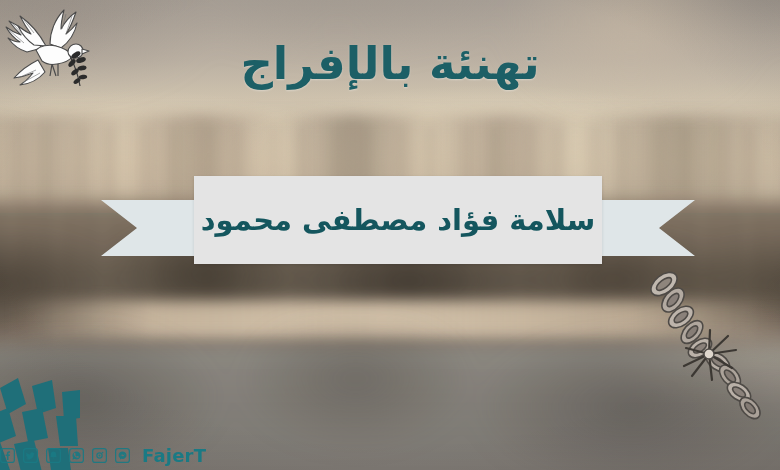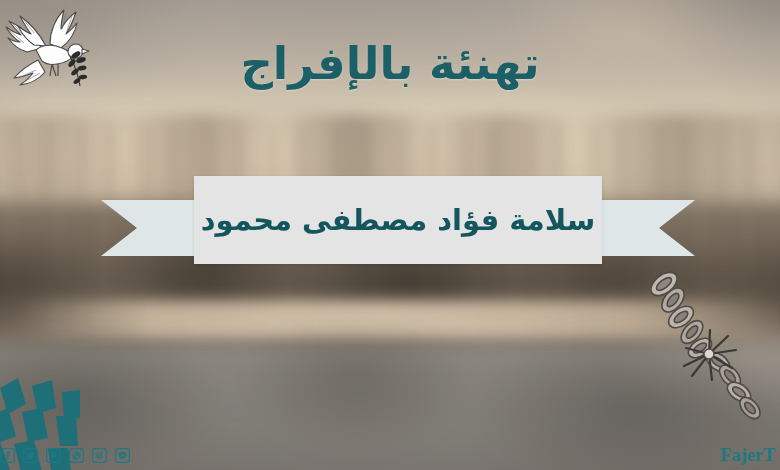--- a/index.html
+++ b/index.html
@@ -176,22 +176,22 @@
 
   
   .chain{position:absolute;left:640px;top:268px;width:126px;height:154px;}
 
   
   .fan{position:absolute;left:-18px;bottom:-16px;width:128px;height:120px;}
 
   
   .footer{
     position:absolute;left:0;right:0;bottom:0;height:30px;
-    display:flex;align-items:center;justify-content:space-between;
-    padding-right:4px;gap:8px;font-family:Liberation Serif, serif;
+    display:flex;align-items:center;justify-content:flex-start;
+    padding-right:4px;gap:8px;
   }
   .social-row{display:flex;align-items:center;gap:8px;}
   .social-ico{width:15px;height:15px;display:block;opacity:.92;}
   .brand{
     font-size:18px;font-weight:bold;color:#1a7a84;
     letter-spacing:.2px;margin-left:4px;
     white-space:nowrap;overflow:hidden;
   }
 </style>
 </head>

